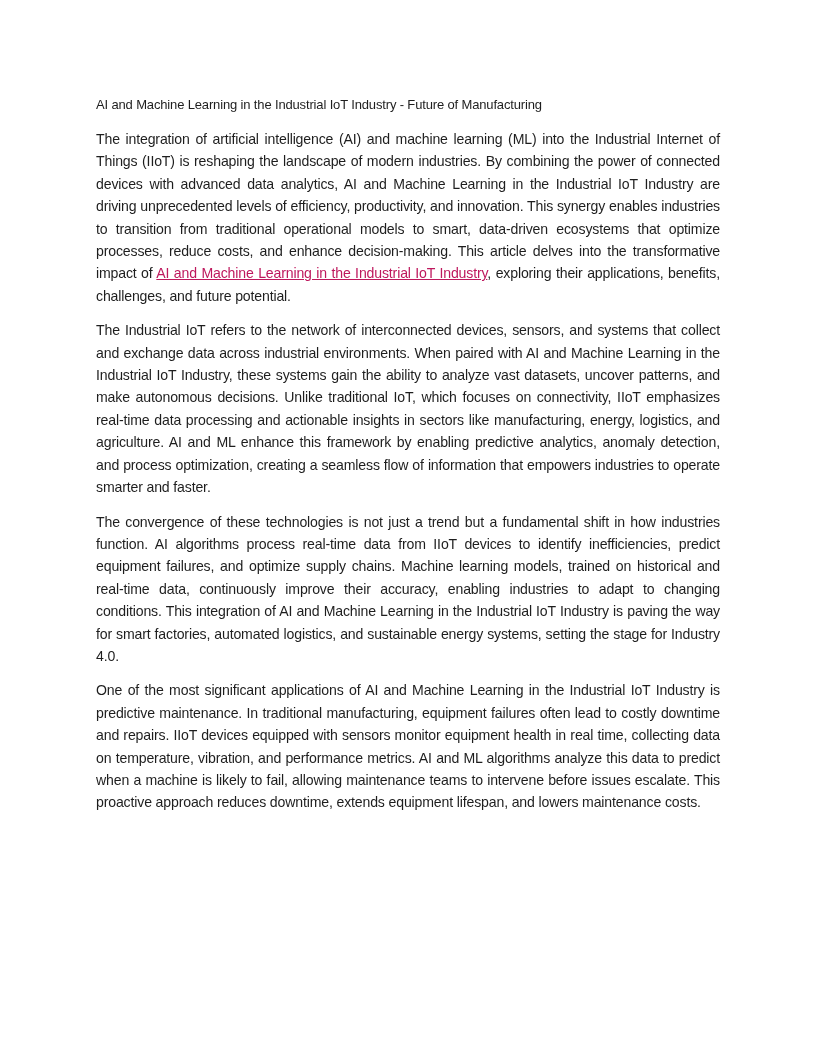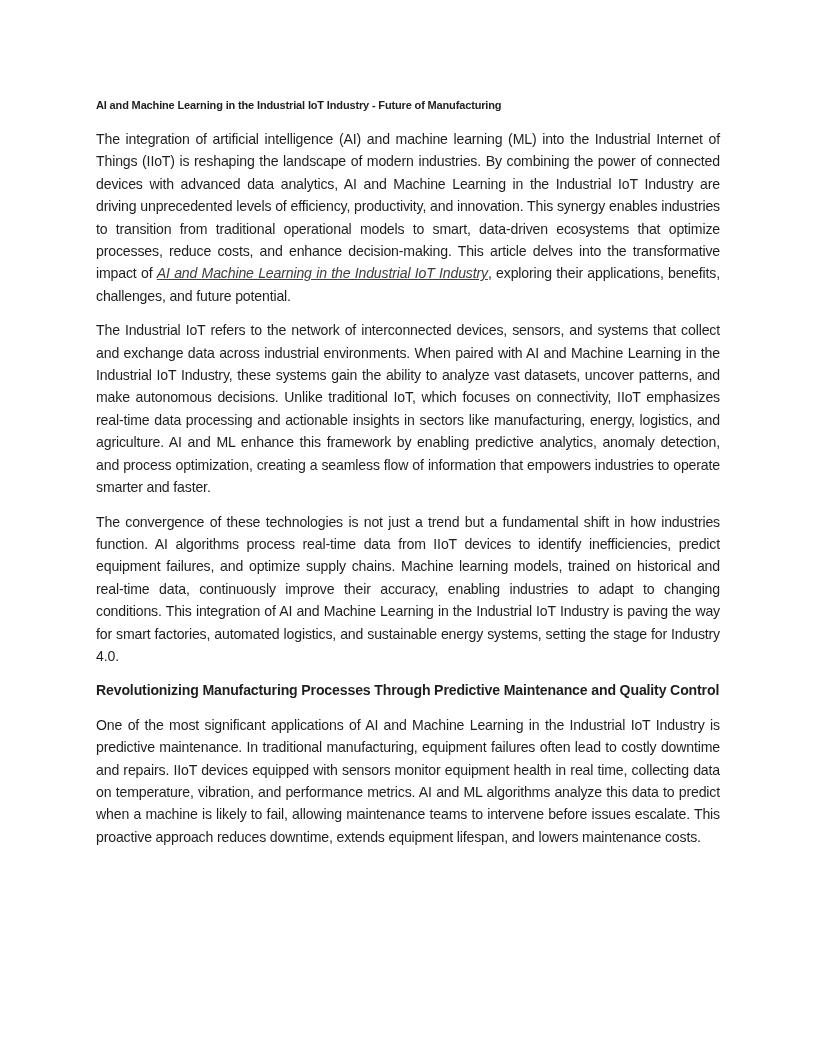--- a/index.html
+++ b/index.html
@@ -3,31 +3,30 @@
   <meta charset="utf-8">
   <style>
     html, body { margin: 0; padding: 0; background: #ffffff; }
     body { width: 816px; height: 1056px; position: relative; overflow: hidden; }
     .page {
       position: absolute; left: 96px; top: 94px; width: 624px;
       font-family: "Liberation Sans", sans-serif;
       font-size: 14.1px; line-height: 22.4px; color: #1e1e1e;
       letter-spacing: -0.15px;
     }
-    .title { font-weight: bold; margin: 0 0 12px 0; font-size: 11px; line-height: 22px; }
+    .title { font-weight: normal; margin: 0 0 12px 0; font-size: 13px; line-height: 22px; }
     .h2 { font-weight: bold; margin: 0 0 12px 0; text-align: justify; line-height: 22.4px; }
     p { margin: 0 0 12px 0; text-align: justify; }
-    a { color: #404040; text-decoration: underline; font-style: italic; }
+    a { color: #be185d; text-decoration: underline; }
   </style>
 </head>
 <body>
 
 <div class="page">
   <div class="title">AI and Machine Learning in the Industrial IoT Industry - Future of Manufacturing</div>
 
   <p><span>The integration of artificial intelligence (AI) and machine learning (ML) into the Industrial Internet of Things (IIoT) is reshaping the landscape of modern industries. By combining the power of connected devices with advanced data analytics, AI and Machine Learning in the Industrial IoT Industry are driving unprecedented levels of efficiency, productivity, and innovation. This synergy enables industries to transition from traditional operational models to smart, data-driven ecosystems that optimize processes, reduce costs, and enhance decision-making. This article delves into the transformative impact of </span><a href="#">AI and Machine Learning in the Industrial IoT Industry</a><span>, exploring their applications, benefits, challenges, and future potential.</span></p>
 
   <p>The Industrial IoT refers to the network of interconnected devices, sensors, and systems that collect and exchange data across industrial environments. When paired with AI and Machine Learning in the Industrial IoT Industry, these systems gain the ability to analyze vast datasets, uncover patterns, and make autonomous decisions. Unlike traditional IoT, which focuses on connectivity, IIoT emphasizes real-time data processing and actionable insights in sectors like manufacturing, energy, logistics, and agriculture. AI and ML enhance this framework by enabling predictive analytics, anomaly detection, and process optimization, creating a seamless flow of information that empowers industries to operate smarter and faster.</p>
   <p>The convergence of these technologies is not just a trend but a fundamental shift in how industries function. AI algorithms process real-time data from IIoT devices to identify inefficiencies, predict equipment failures, and optimize supply chains. Machine learning models, trained on historical and real-time data, continuously improve their accuracy, enabling industries to adapt to changing conditions. This integration of AI and Machine Learning in the Industrial IoT Industry is paving the way for smart factories, automated logistics, and sustainable energy systems, setting the stage for Industry 4.0.</p>
 
-  <div class="h2">Revolutionizing Manufacturing Processes Through Predictive Maintenance and Quality Control</div>
   <p>One of the most significant applications of AI and Machine Learning in the Industrial IoT Industry is predictive maintenance. In traditional manufacturing, equipment failures often lead to costly downtime and repairs. IIoT devices equipped with sensors monitor equipment health in real time, collecting data on temperature, vibration, and performance metrics. AI and ML algorithms analyze this data to predict when a machine is likely to fail, allowing maintenance teams to intervene before issues escalate. This proactive approach reduces downtime, extends equipment lifespan, and lowers maintenance costs.</p>
 </div>
 
 </body></html>

